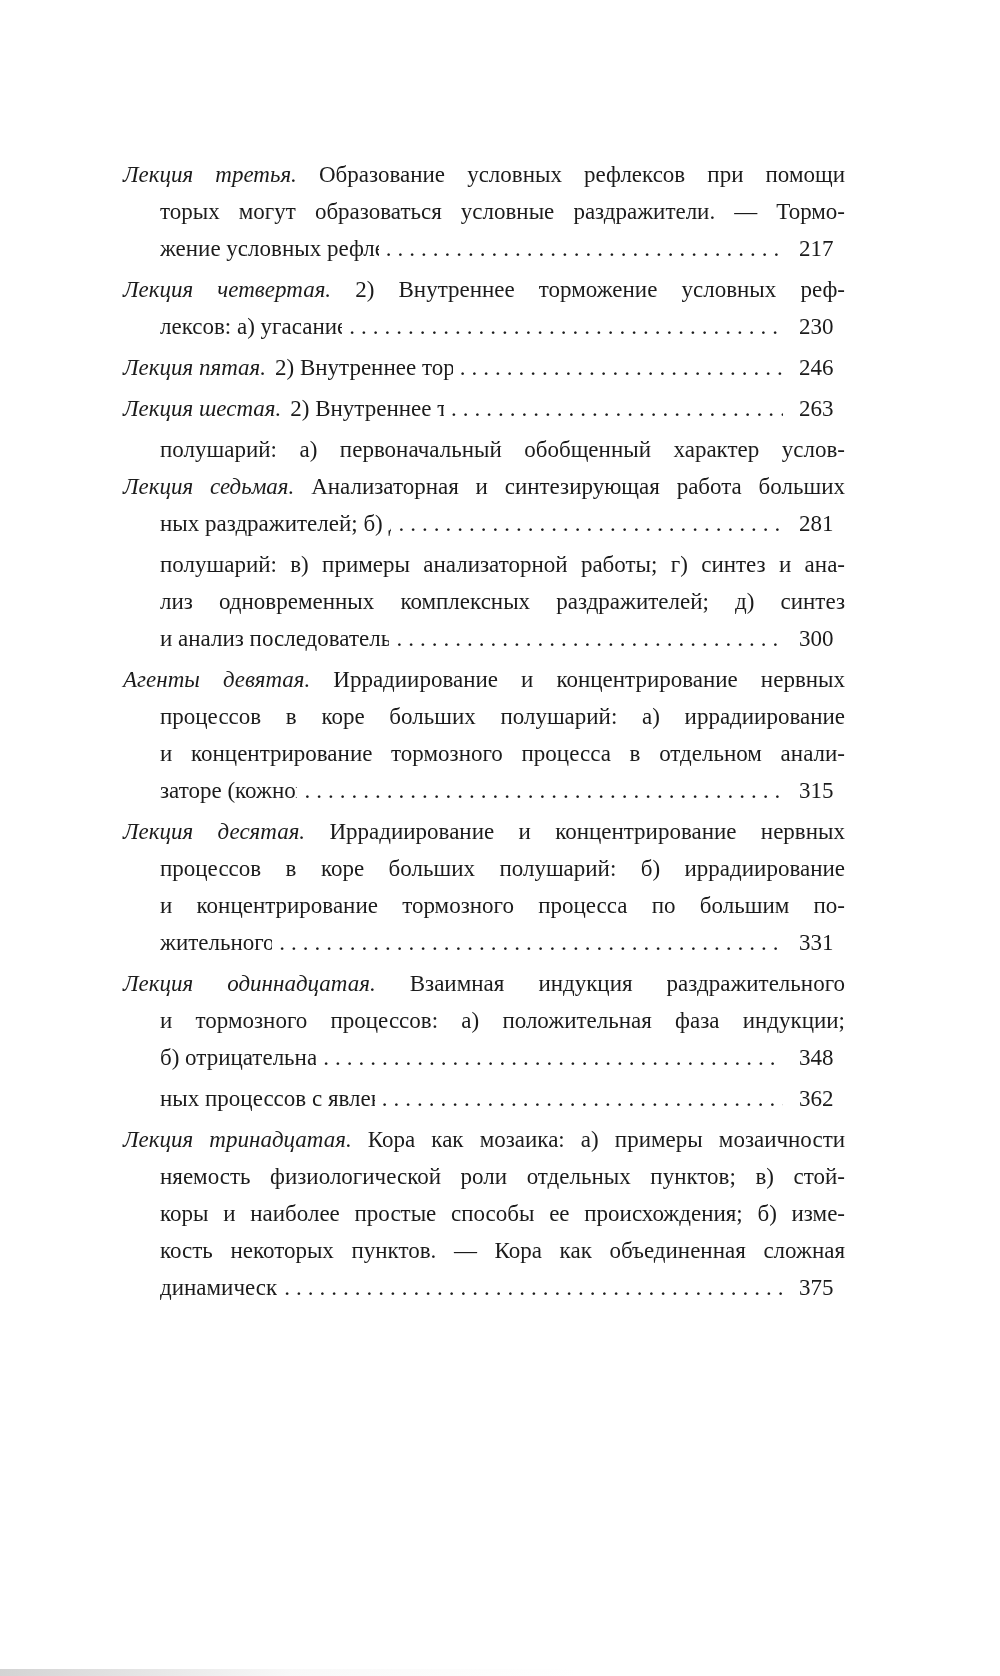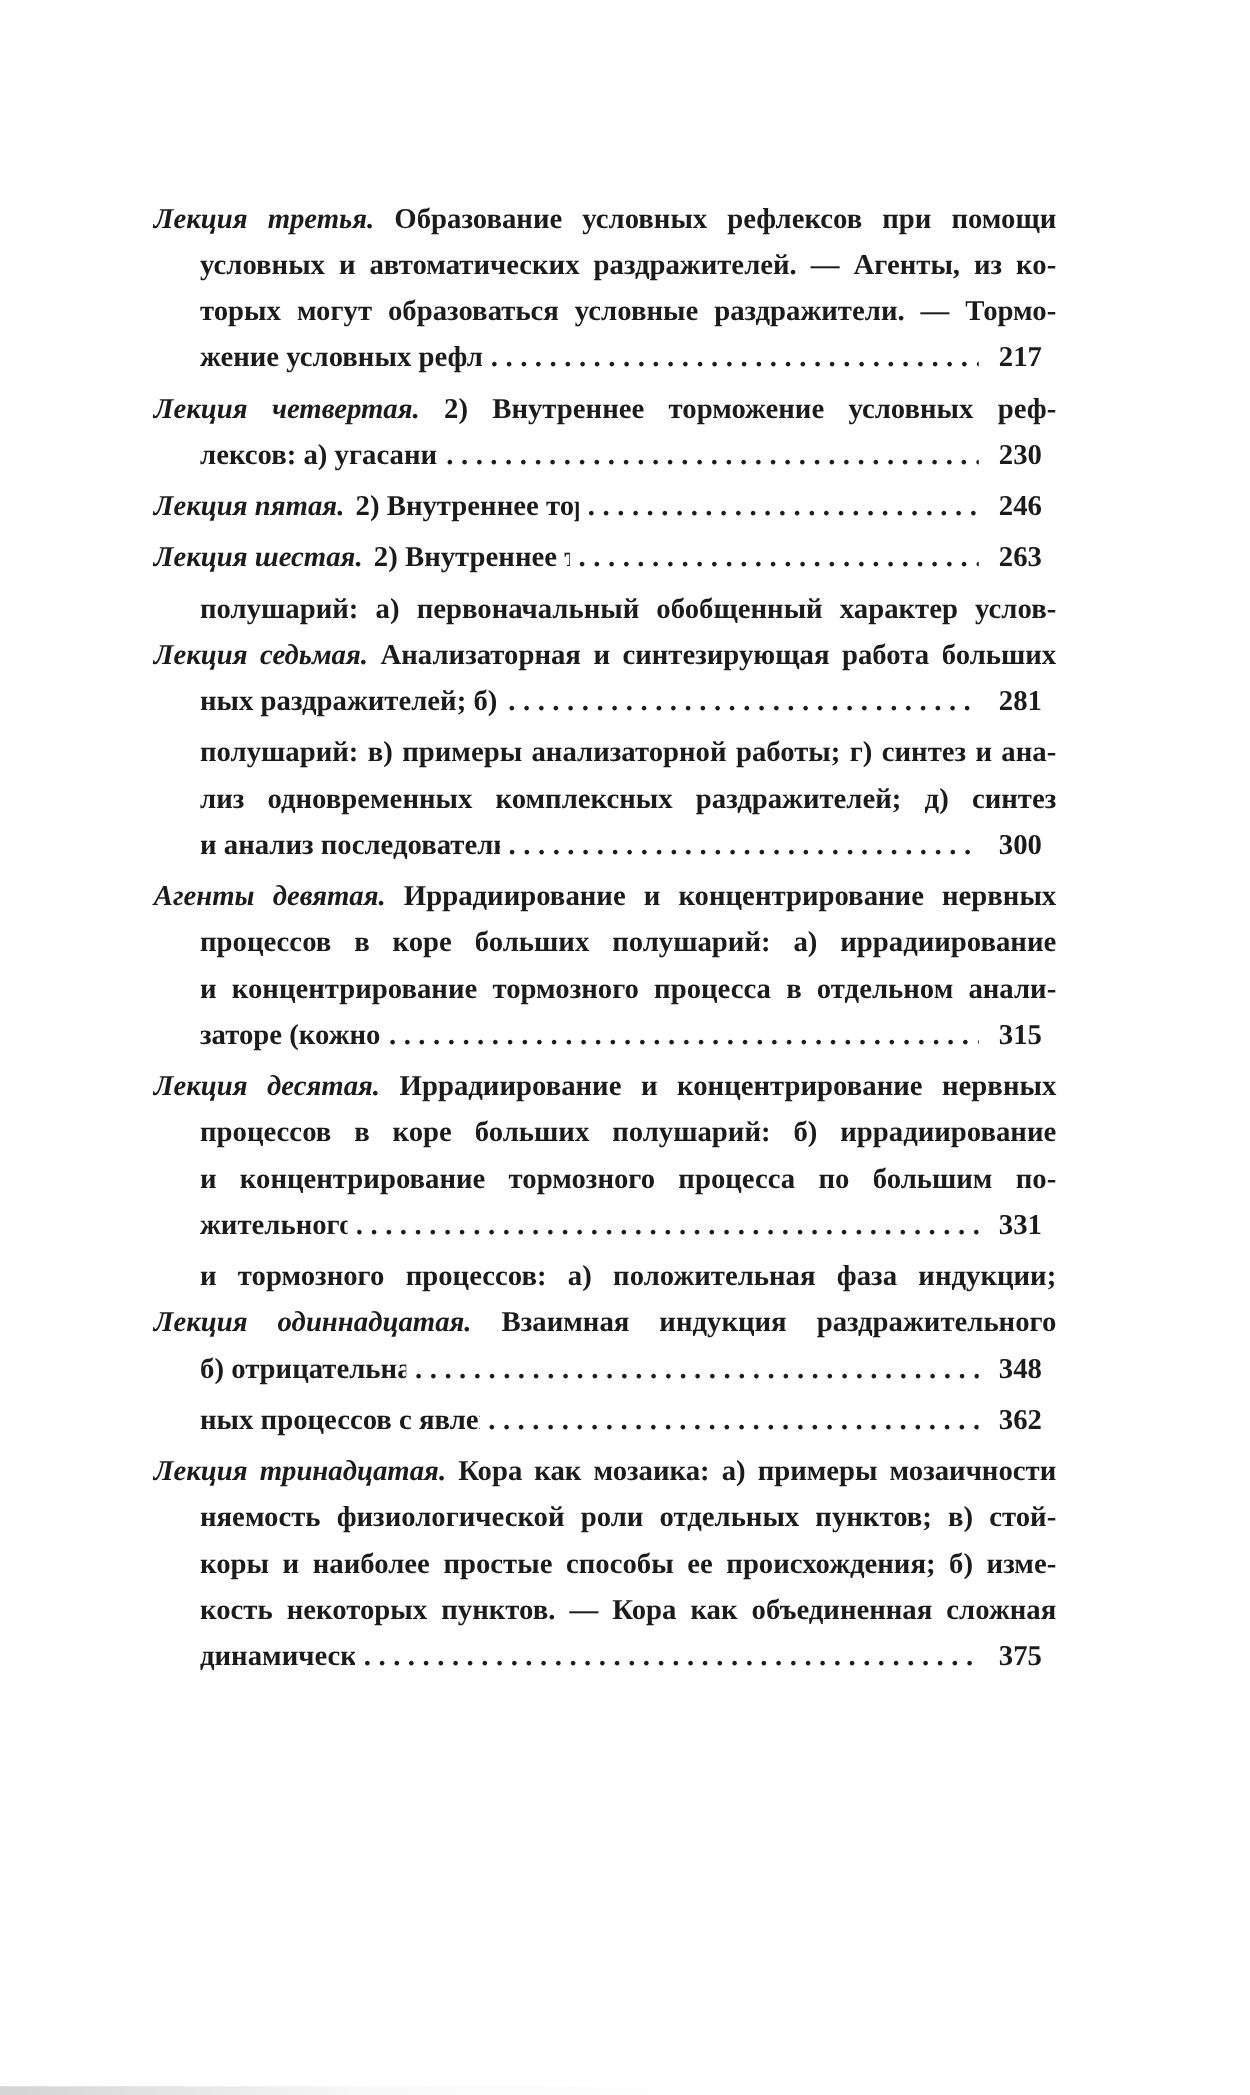--- a/index.html
+++ b/index.html
@@ -21,21 +21,20 @@
     left: 123px;
     top: 156px;
     width: 722px;
     font-size: 23px;
     line-height: 37px;
   }
   .entry { margin-bottom: 4px; }
   .line {
     text-align: justify;
     text-align-last: justify;
-    font-weight: bold;
   }
   .line.cont { padding-left: 37px; }
   .line.last {
     display: flex;
     align-items: baseline;
     text-align: left;
     text-align-last: left;
   }
   .title { font-style: italic; }
   .line.last .title { white-space: nowrap; margin-right: 9px; flex: 0 0 auto; }
@@ -66,21 +65,20 @@
     background: linear-gradient(to right, rgba(110,110,110,0.30), rgba(190,190,190,0.10), rgba(255,255,255,0));
   }
 </style>
 </head>
 <body>
 
 <div class="sheet">
   <div class="toc">
       <div class="entry">
         <div class="line first"><span class="title">Лекция третья.</span> <span class="text">Образование условных рефлексов при помощи</span></div>
-        <div class="line cont"><span class="text">условных и автоматических раздражителей. — Агенты, из ко-</span></div>
         <div class="line cont"><span class="text">торых могут образоваться условные раздражители. — Тормо-</span></div>
         <div class="line cont last">
           <span class="text">жение условных рефлексов: 1) Внешнее торможение</span>
           <span class="leader"></span>
           <span class="page">217</span>
         </div>
       </div>
       <div class="entry">
         <div class="line first"><span class="title">Лекция четвертая.</span> <span class="text">2) Внутреннее торможение условных реф-</span></div>
         <div class="line cont last">
@@ -137,22 +135,22 @@
         <div class="line first"><span class="title">Лекция десятая.</span> <span class="text">Иррадиирование и концентрирование нервных</span></div>
         <div class="line cont"><span class="text">процессов в коре больших полушарий: б) иррадиирование</span></div>
         <div class="line cont"><span class="text">и концентрирование тормозного процесса по большим по-</span></div>
         <div class="line cont last">
           <span class="text">жительного процесса</span>
           <span class="leader"></span>
           <span class="page">331</span>
         </div>
       </div>
       <div class="entry">
+        <div class="line first"><span class="title">Лекция одиннадцатая.</span> <span class="text">Взаимная индукция раздражительного</span></div>
         <div class="line cont"><span class="text">и тормозного процессов: а) положительная фаза индукции;</span></div>
-        <div class="line first"><span class="title">Лекция одиннадцатая.</span> <span class="text">Взаимная индукция раздражительного</span></div>
         <div class="line cont last">
           <span class="text">б) отрицательная фаза индукции</span>
           <span class="leader"></span>
           <span class="page">348</span>
         </div>
       </div>
       <div class="entry">
         <div class="line cont last">
           <span class="text">ных процессов с явлениями их взаимной индукции</span>
           <span class="leader"></span>

